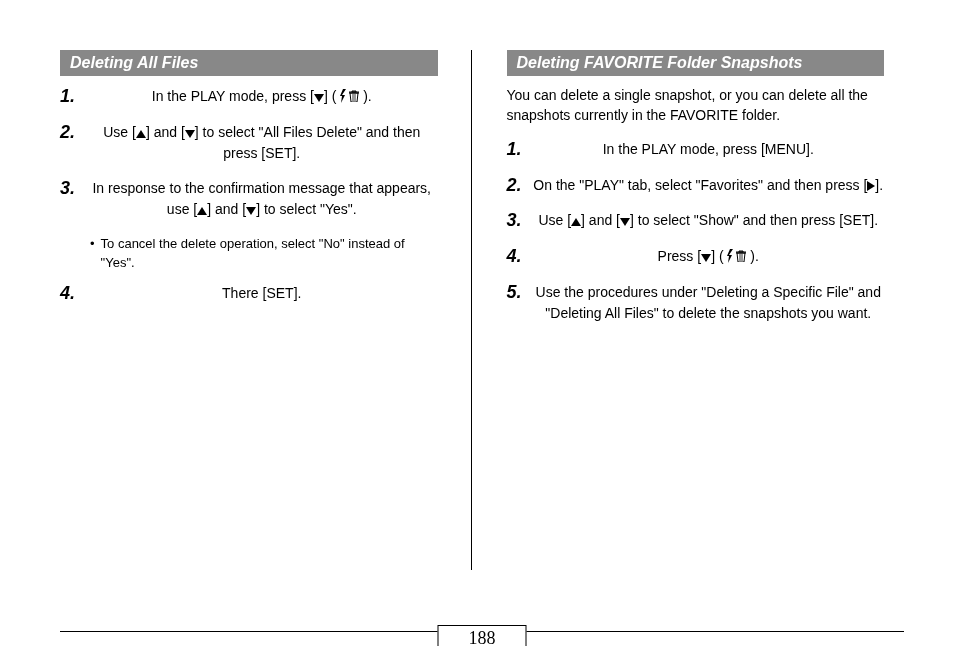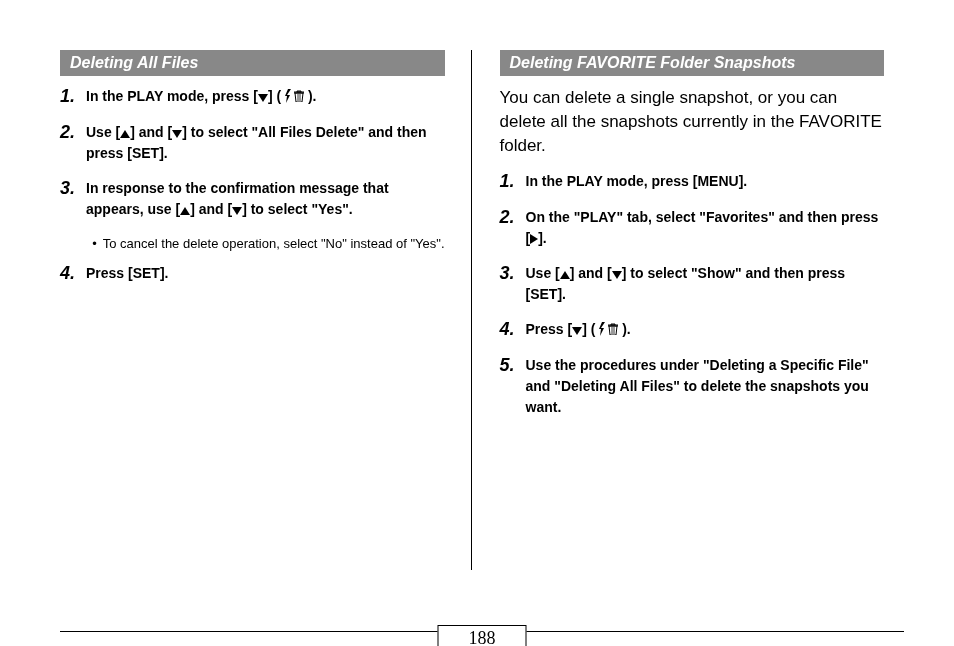--- a/index.html
+++ b/index.html
@@ -8,21 +8,21 @@
     width: 954px;
     height: 646px;
     background: #fff;
     position: relative;
     color: #000;
   }
   .page {
     padding: 50px 50px 0 60px;
     height: 580px;
     display: flex;
-    gap: 8px;
+    gap: 15px;
   }
   .column {
     flex: 1;
     padding-right: 20px;
   }
   .column.left { padding-right: 18px; }
   .column.right { padding-left: 20px; }
   .divider {
     width: 1px;
     background: #000;
@@ -31,41 +31,42 @@
   .section-header {
     background: #888;
     color: #fff;
     font-weight: bold;
     font-style: italic;
     font-size: 16px;
     padding: 4px 10px;
     margin-bottom: 10px;
   }
   .intro {
-    font-size: 17px;
+    font-size: 14px;
     line-height: 1.4;
     margin-bottom: 14px;
   }
   .step {
     display: flex;
     margin-bottom: 14px;
     align-items: flex-start;
   }
   .step-num {
     font-weight: bold;
     font-style: italic;
     font-size: 18px;
     min-width: 26px;
     line-height: 1.2;
   }
   .step-text {
-    font-weight: bold;
+    font-weight: normal;
     font-size: 14px;
     line-height: 1.5;
     flex: 1;
+    text-align: center;
   }
   .bullet {
     margin-left: 34px;
     margin-bottom: 10px;
     font-size: 13px;
     line-height: 1.5;
     display: flex;
     justify-content: flex-end;
   }
   .bullet::before {
@@ -157,21 +158,21 @@
         </div>
         <div class="step">
           <div class="step-num">3.</div>
           <div class="step-text">In response to the confirmation message that appears, use [<span class="icon-tri-up"></span>] and [<span class="icon-tri-down"></span>] to select "Yes".</div>
         </div>
         <div class="bullet">
           <span>To cancel the delete operation, select "No" instead of "Yes".</span>
         </div>
         <div class="step">
           <div class="step-num">4.</div>
-          <div class="step-text">Press [SET].</div>
+          <div class="step-text">There [SET].</div>
         </div>
       </div>
   </div>
   <div class="divider"></div>
   <div class="column right">
     <div class="section-header">Deleting FAVORITE Folder Snapshots</div>
     <div class="intro">You can delete a single snapshot, or you can delete all the snapshots currently in the FAVORITE folder.</div>
     <div id="right-steps">
         <div class="step">
           <div class="step-num">1.</div>

